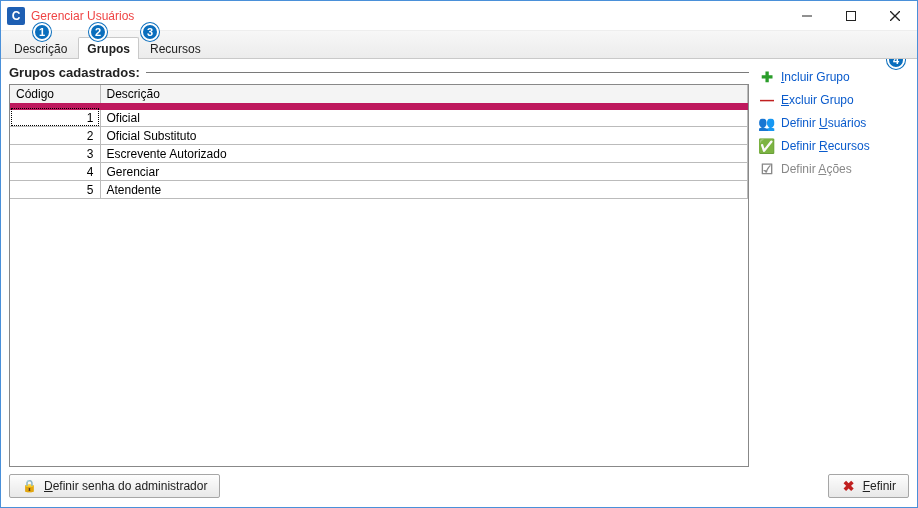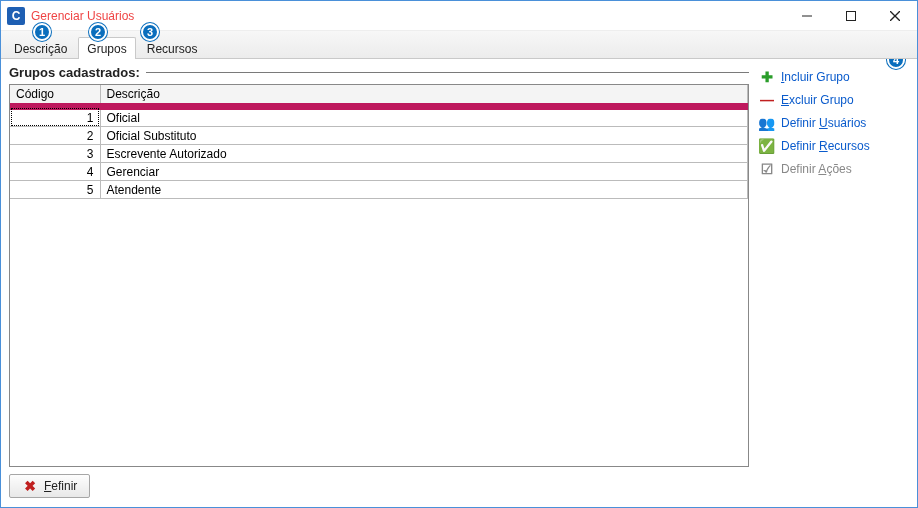--- a/index.html
+++ b/index.html
@@ -33,21 +33,21 @@
     border-bottom: 1px solid #c9c9c9; display: flex; align-items: flex-end;
     padding-left: 4px;
   }
   .tab {
     position: relative; height: 22px; padding: 0 8px; margin-right: 2px;
     display: flex; align-items: center; border: 1px solid transparent; border-bottom: none;
     font-size: 12px; color: #222; cursor: pointer; top: 1px;
     border-radius: 2px 2px 0 0;
   }
   .tab.active {
-    background: #fff; border-color: #c9c9c9; z-index: 2;
+    background: #fff; border-color: #c9c9c9; z-index: 2; font-weight: bold;
   }
 
   
   .callout {
     position: absolute; width: 18px; height: 18px; border-radius: 50%;
     background: #0a6ebd; border: 2px solid #fff; box-shadow: 0 0 0 1px #0a6ebd;
     color: #fff; font-size: 11px; font-weight: bold;
     display: flex; align-items: center; justify-content: center; z-index: 20;
   }
 
@@ -225,18 +225,22 @@
           <div class="action-link disabled">
             <span class="ic ic-checkg">☑</span>
             <span>Definir <span class="u">A</span>ções</span>
           </div>
         </div>
     </div>
   </div>
 
   <div class="bottombar">
     <div class="btn">
+      <span class="ic ic-lock"></span>
+      <span><span></span><span class="u">D</span><span>efinir senha do administrador</span></span>
+    </div>
+    <div class="btn">
       <span class="ic ic-close">✖</span>
       <span><span></span><span class="u">F</span><span>efinir</span></span>
     </div>
   </div>
 
 </div>
 
 </body></html>

